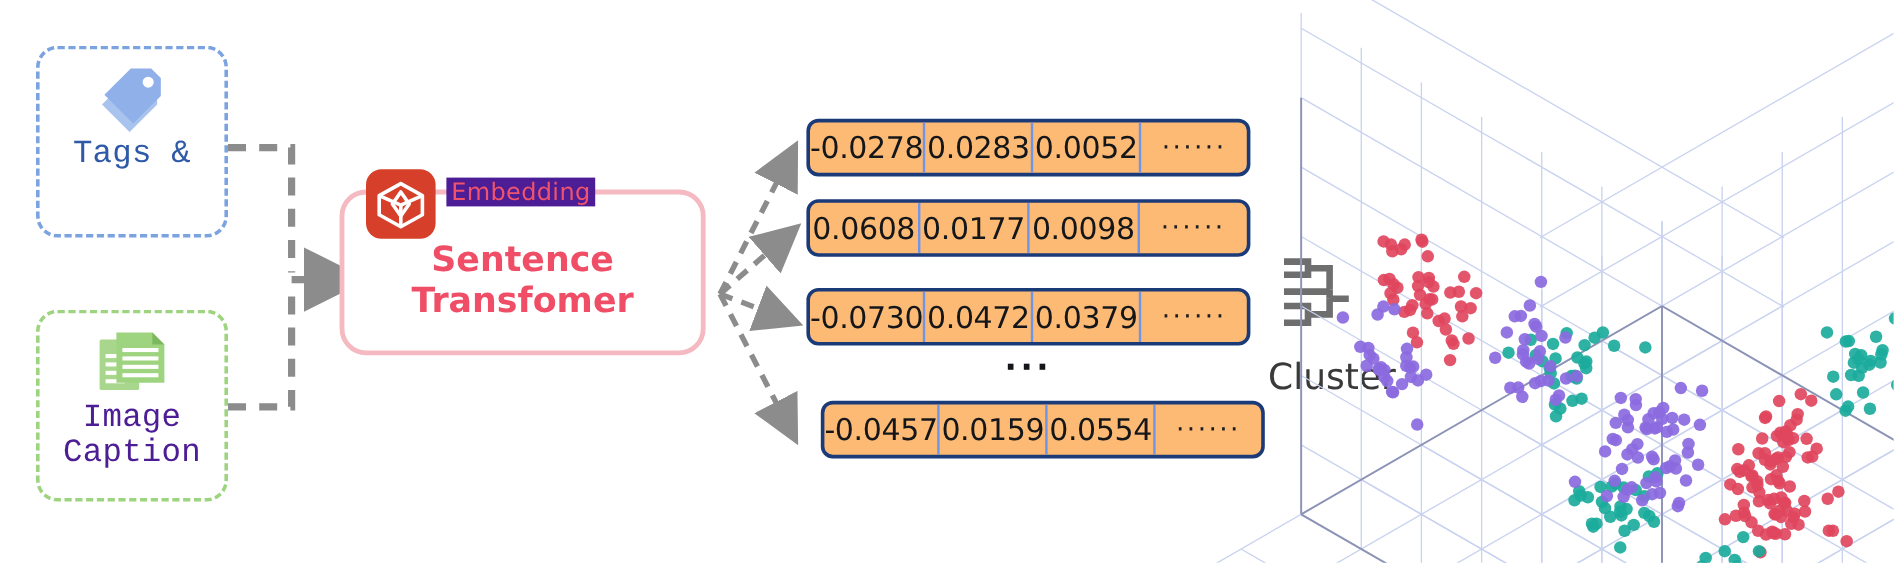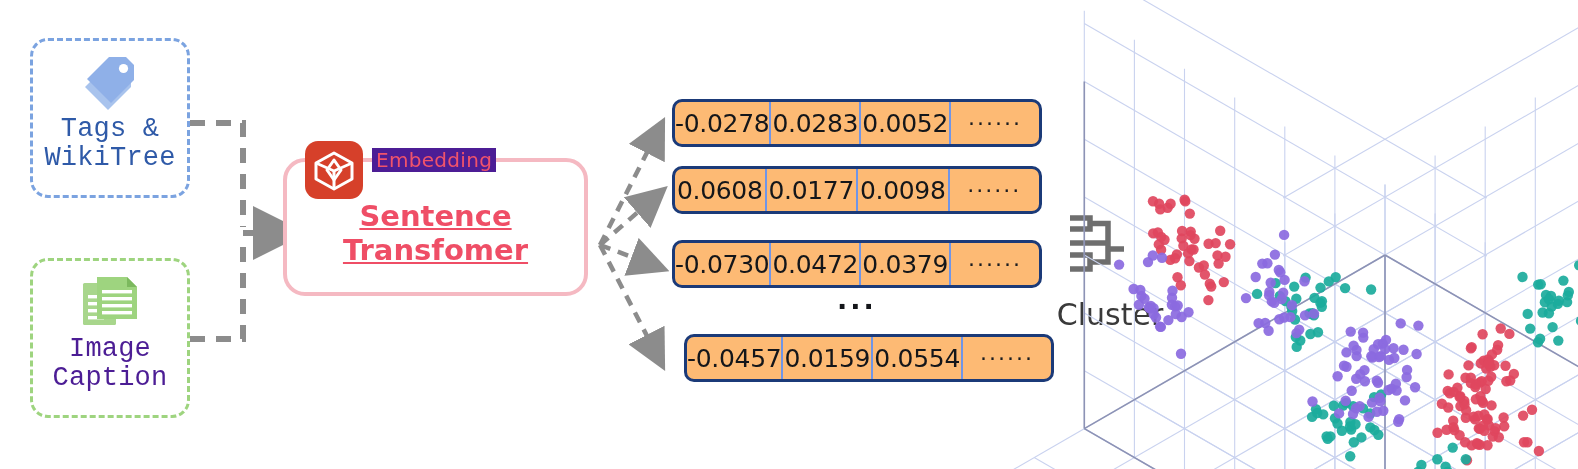--- a/index.html
+++ b/index.html
@@ -26,21 +26,21 @@
   
   #model-box{position:absolute;left:283px;top:158px;width:305px;height:138px;
              border:4px solid #f5b9c2;border-radius:22px;box-sizing:border-box;background:#fff;}
   #model-logo{position:absolute;left:305px;top:141px;width:58px;height:58px;
               border-radius:13px;background:#d6402a;z-index:5;}
   #model-logo svg{display:block;}
   #model-title{position:absolute;left:372px;top:148px;font-size:20px;color:#f0536b;
                font-weight:400;letter-spacing:.3px;z-index:5;background:#4c1d95;padding:0 4px;}
   #model-sub{position:absolute;left:283px;top:200px;width:305px;text-align:center;
              font-size:29px;color:#ef4e66;font-weight:700;line-height:1.16;z-index:5;}
-  #model-sub span{display:block;text-decoration:underline;}
+  #model-sub span{display:block;}
 
   
   .vec-row{position:absolute;left:672px;width:370px;height:48px;
            border:3px solid #1b3a78;border-radius:10px;background:#fdba74;
            box-sizing:border-box;display:flex;overflow:hidden;}
   .vec-cell{flex:1 1 0;display:flex;align-items:center;justify-content:center;
             font-size:25px;color:#14161a;border-right:2px solid #6f95e8;
             font-family:"DejaVu Sans","Liberation Sans",sans-serif;letter-spacing:-.3px;}
   .vec-cell:last-child{border-right:none;}
   .vec-cell.ellip{font-size:22px;letter-spacing:2px;color:#1a1c20;}
@@ -85,21 +85,20 @@
   </svg>
 
   <div class="src-box" id="box-tags">
     <svg class="src-icon" viewBox="0 0 66 60">
       <path d="M8,34 L30,12 L47,12 L54,19 L54,34 L31,57 Z" fill="#a8c3ed"></path>
       <path d="M10,26 L32,4 L49,4 L57,12 L57,27 L34,50 Z" fill="#8fb0e8"></path>
       <circle cx="46.5" cy="15.5" r="4.6" fill="#ffffff"></circle>
     </svg>
     <div class="src-label">
       <span>Tags &amp;</span>
-      <span>WikiTree</span>
     </div>
   </div>
 
   <div class="src-box" id="box-caption">
     <svg class="src-icon" viewBox="0 0 66 60">
       <rect x="6" y="10" width="33" height="42" rx="1.5" fill="#a8d68c"></rect>
       <rect x="11" y="22" width="16" height="3.4" fill="#ffffff"></rect>
       <rect x="11" y="29" width="16" height="3.4" fill="#ffffff"></rect>
       <rect x="11" y="36" width="16" height="3.4" fill="#ffffff"></rect>
       <rect x="11" y="43" width="16" height="3.4" fill="#ffffff"></rect>

